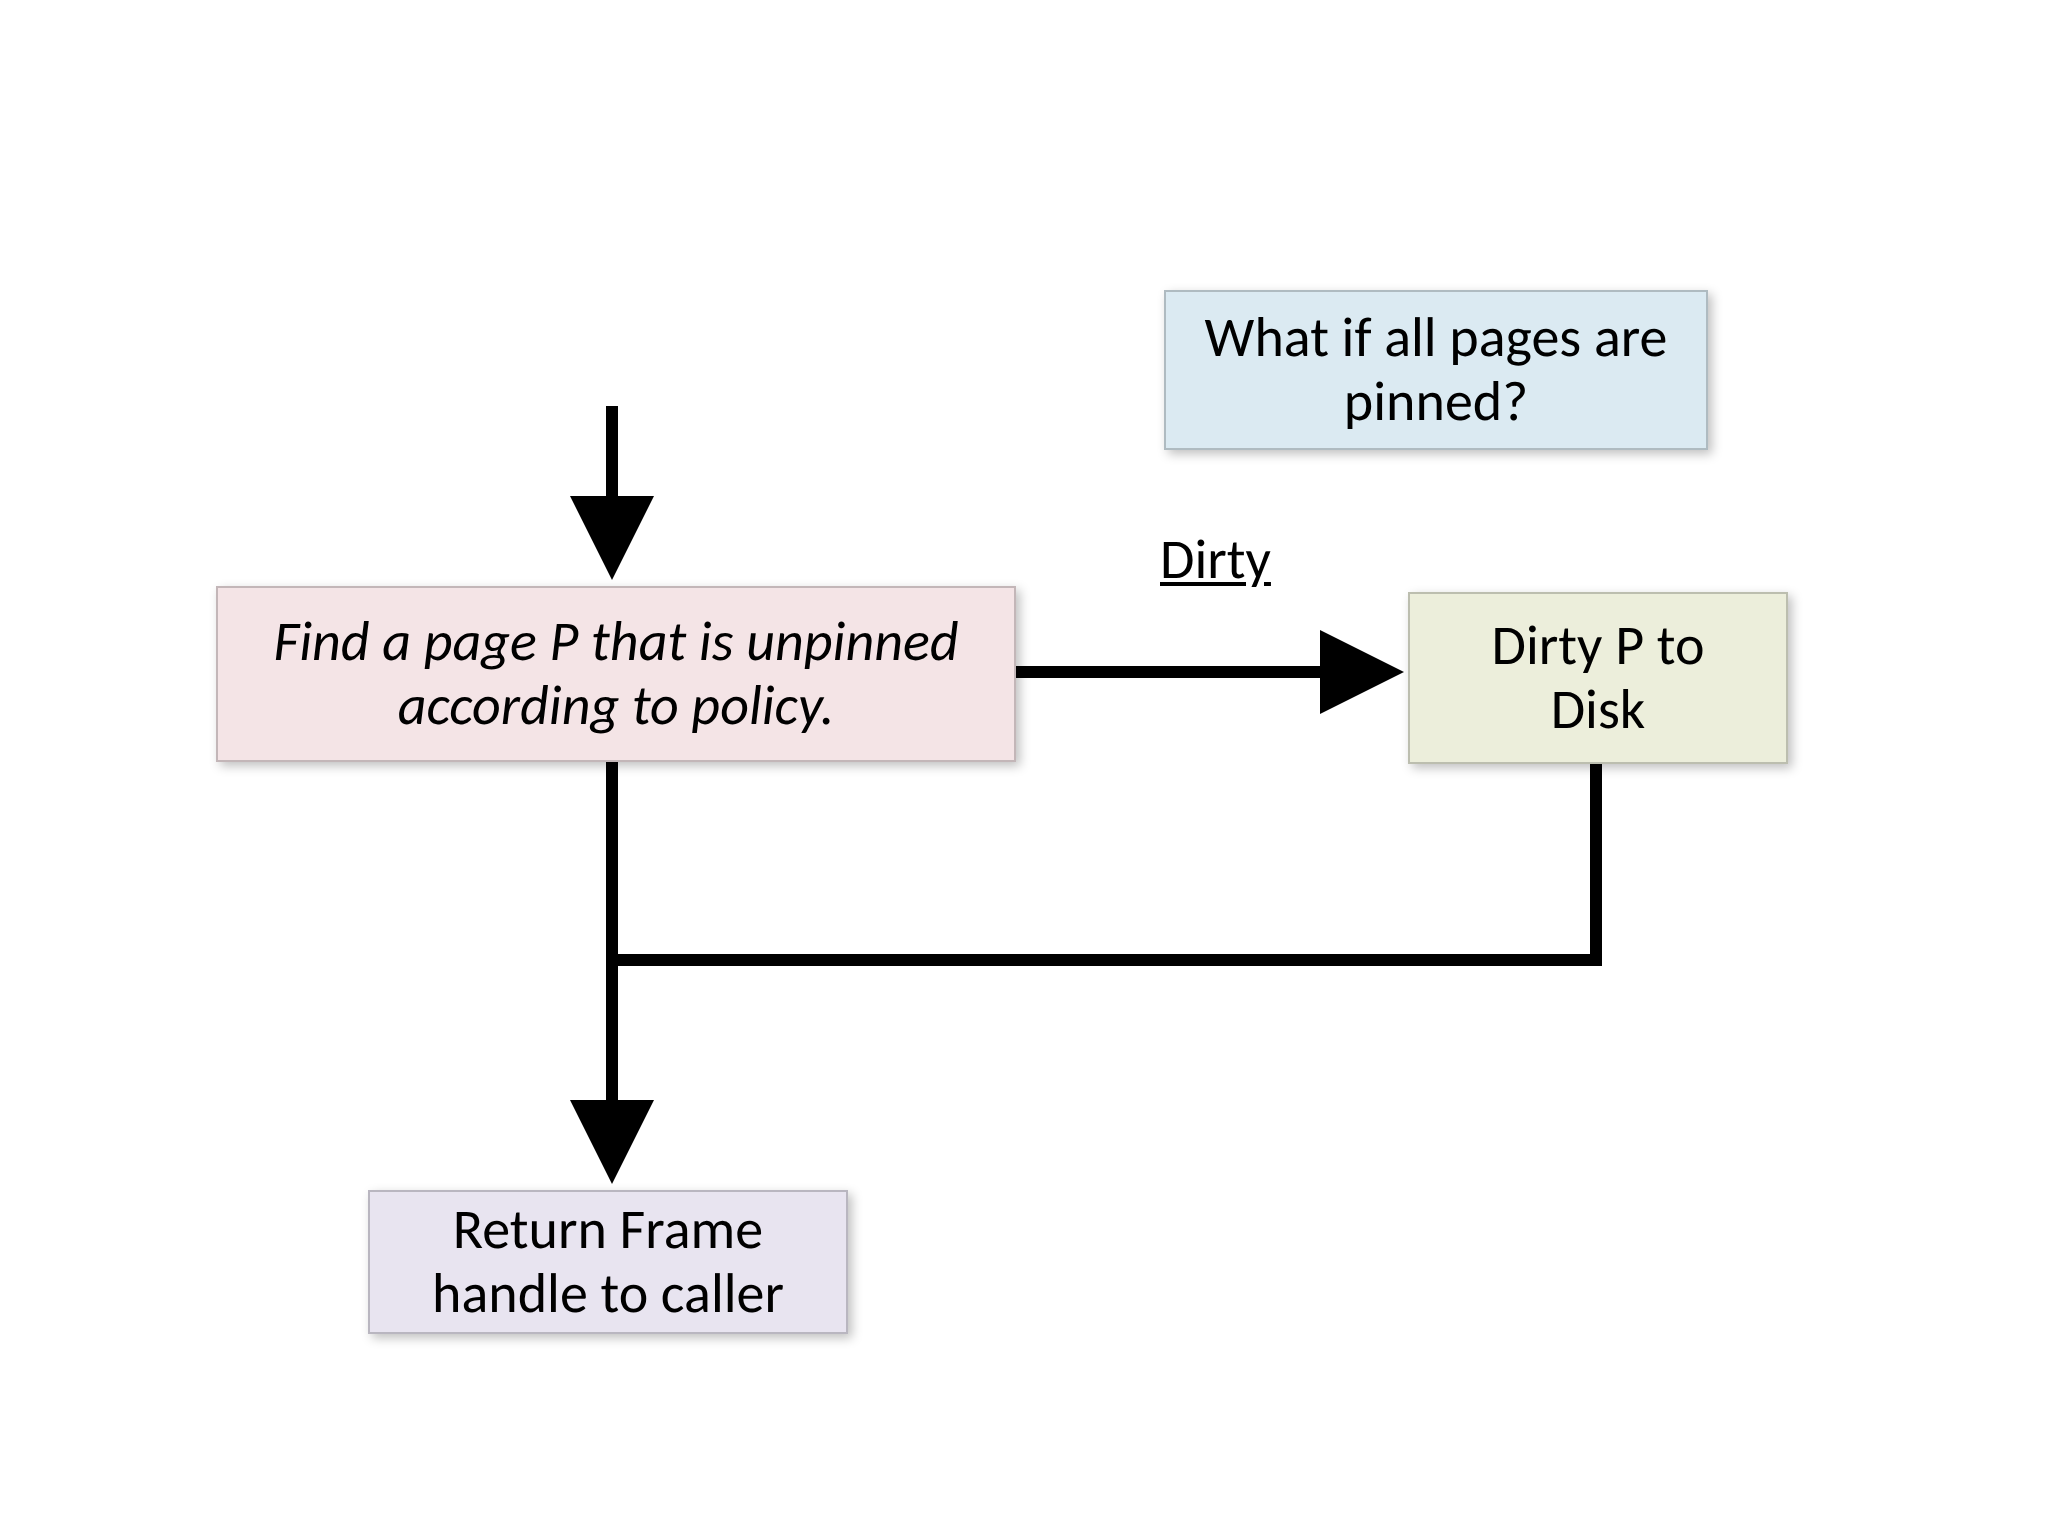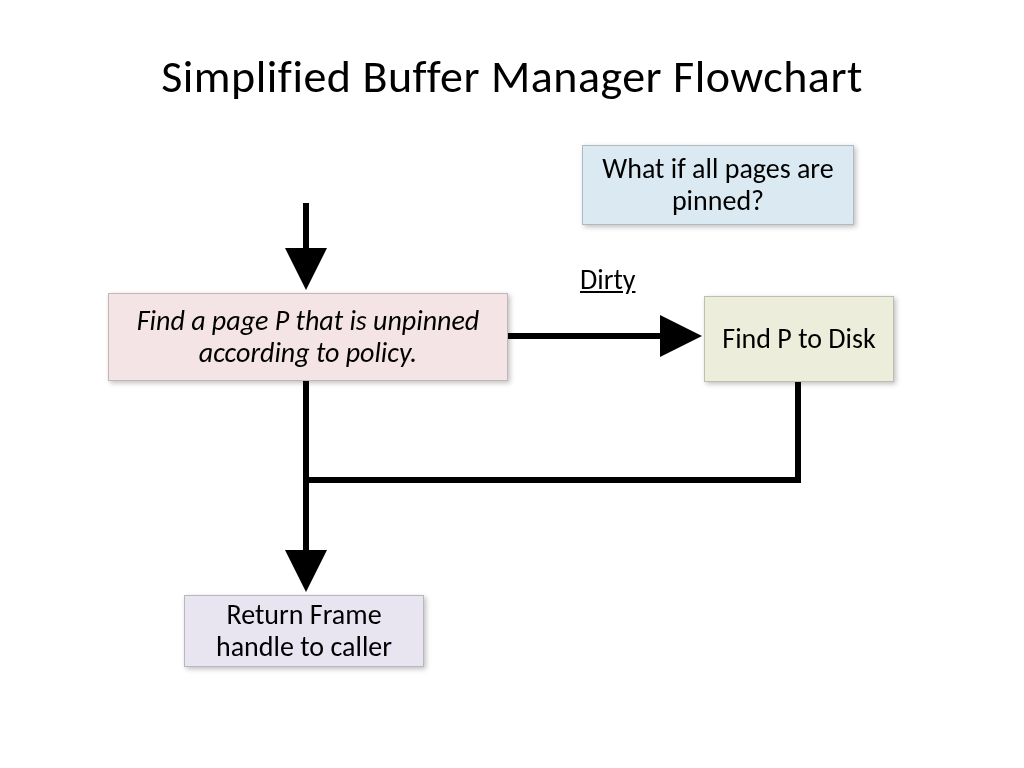--- a/index.html
+++ b/index.html
@@ -92,28 +92,27 @@
     width: 1024px;
     height: 768px;
     pointer-events: none;
   }
 </style>
 </head>
 <body>
 
 <div class="slide">
 
-  <div class="title">Simplified Buffer Manager Flowchart</div>
 
 
   <div class="box box-note">What if all pages are pinned?</div>
 
   <div class="box box-find">Find a page P that is unpinned according to policy.</div>
 
-  <div class="box box-flush">Find P to Disk</div>
+  <div class="box box-flush">Dirty P to Disk</div>
 
   <div class="box box-return">Return Frame handle to caller</div>
 
   <div class="edge-label label-dirty">Dirty</div>
 
   <svg class="connectors" viewBox="0 0 1024 768">
     <defs>
       <marker id="arrowhead" markerWidth="7" markerHeight="7" refX="5" refY="3.5" orient="auto" markerUnits="strokeWidth">
         <polygon points="0 0, 7 3.5, 0 7" fill="#000"></polygon>
       </marker>

